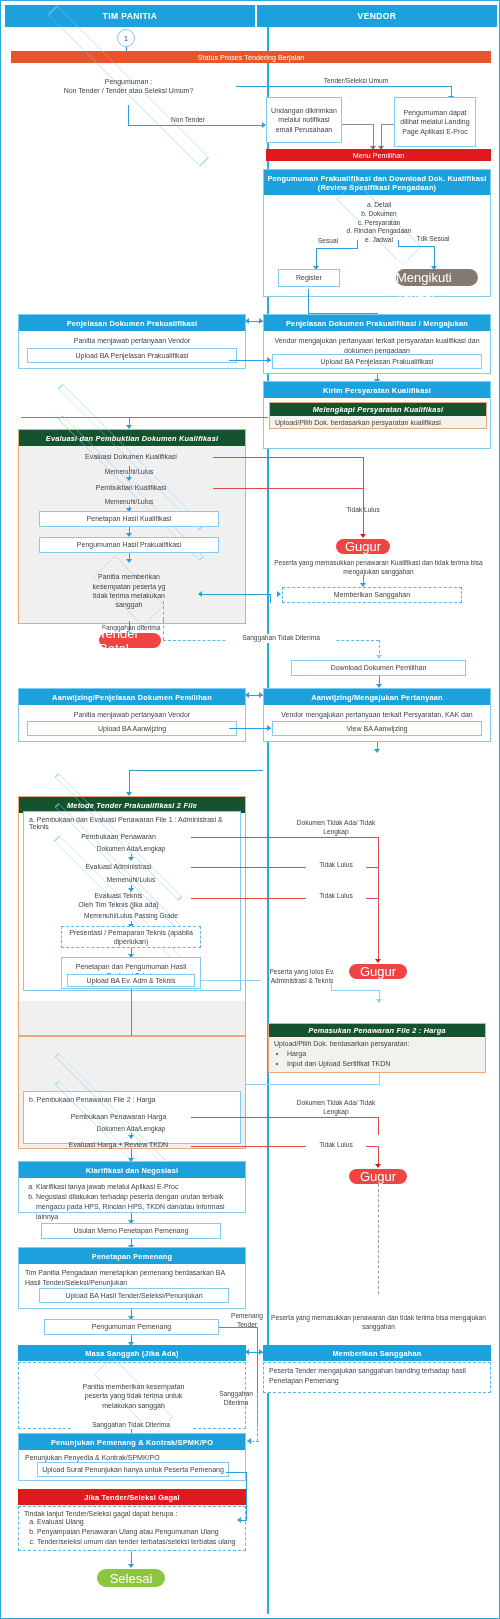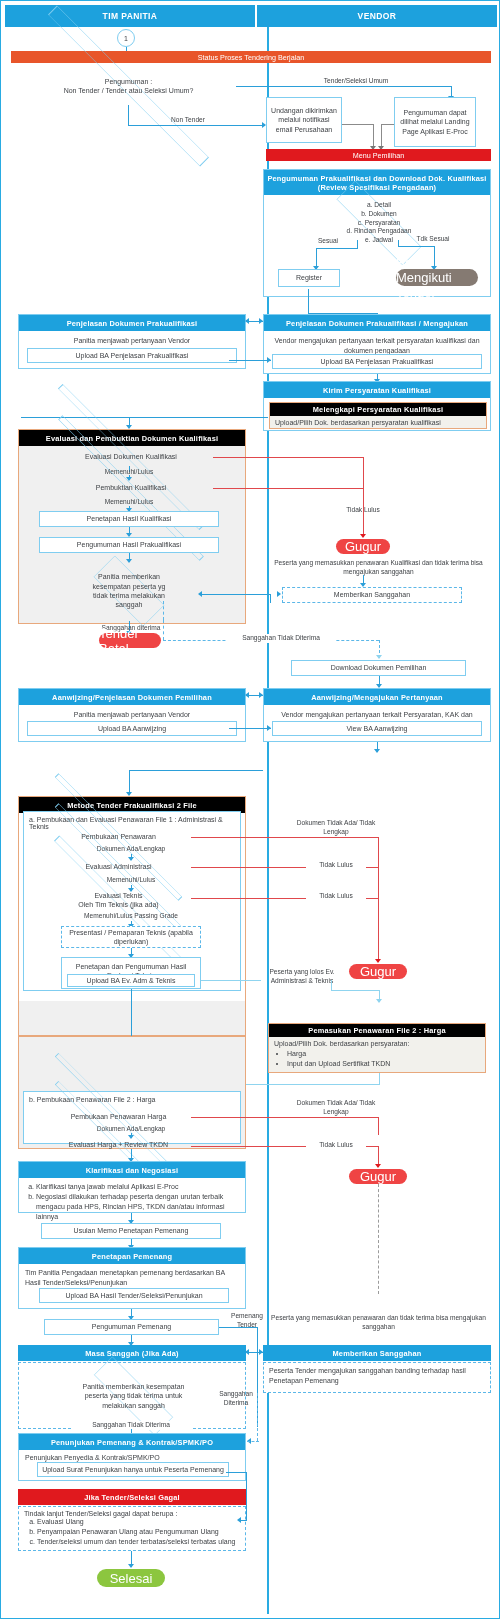--- a/index.html
+++ b/index.html
@@ -38,21 +38,21 @@
     border:1px solid #7fcdf0;
     background:#ffffff;
   }
   .panel-hd {
     color:#fff; font-size:7.4px; font-weight:bold;
     text-align:center; padding:4px 2px 3px;
     letter-spacing:.2px;
   }
   .hd-blue  { background:#1da1dd; }
   .hd-red   { background:#e0191e; }
-  .hd-green { background:#000000; }
+  .hd-green { background:#14532d;font-style:italic; }
   .panel-body { padding:5px 6px; font-size:7px; line-height:1.45; }
 
   .box {
     position:absolute;
     border:1px solid #7fcdf0; background:#fff;
     font-size:7px; line-height:1.35;
     display:flex; align-items:center; justify-content:center;
     text-align:center; padding:3px 4px;
   }
   .dashbox { border:1px dashed #5bb7e8; }
@@ -225,21 +225,21 @@
   <div class="ln ln-h" style="left:245px; top:320px; width:17px;"></div>
   <div class="arw arw-l" style="left:244px; top:317px;"></div>
   <div class="arw arw-r" style="left:258px; top:317px;"></div>
 
   <div class="ln ln-h" style="left:228px; top:359px; width:42px;"></div>
   <div class="arw arw-r" style="left:266px; top:356px;"></div>
 
   <div class="ln ln-v" style="left:376px; top:373px; height:8px;"></div>
   <div class="arw arw-d" style="left:373px; top:378px;"></div>
 
-  <div class="panel" style="left:262px; top:380px; width:228px; height:50px;">
+  <div class="panel" style="left:262px; top:380px; width:228px; height:68px;">
     <div class="panel-hd hd-blue">Kirim Persyaratan Kualifikasi</div>
     <div class="innerbox" style="left:5px; top:20px; width:218px; height:27px;">
       <div class="panel-hd hd-green" style="padding:2px 2px 2px;">Melengkapi Persyaratan Kualifikasi</div>
       <div style="font-size:7px; padding:3px 5px;">Upload/Pilih Dok. berdasarkan persyaratan kualifikasi</div>
     </div>
   </div>
 
   <div class="ln ln-h" style="left:20px; top:416px; width:247px;"></div>
   <div class="ln ln-v" style="left:20px; top:416px; height:0px;"></div>
   <div class="ln ln-v" style="left:128px; top:416px; height:10px;"></div>

